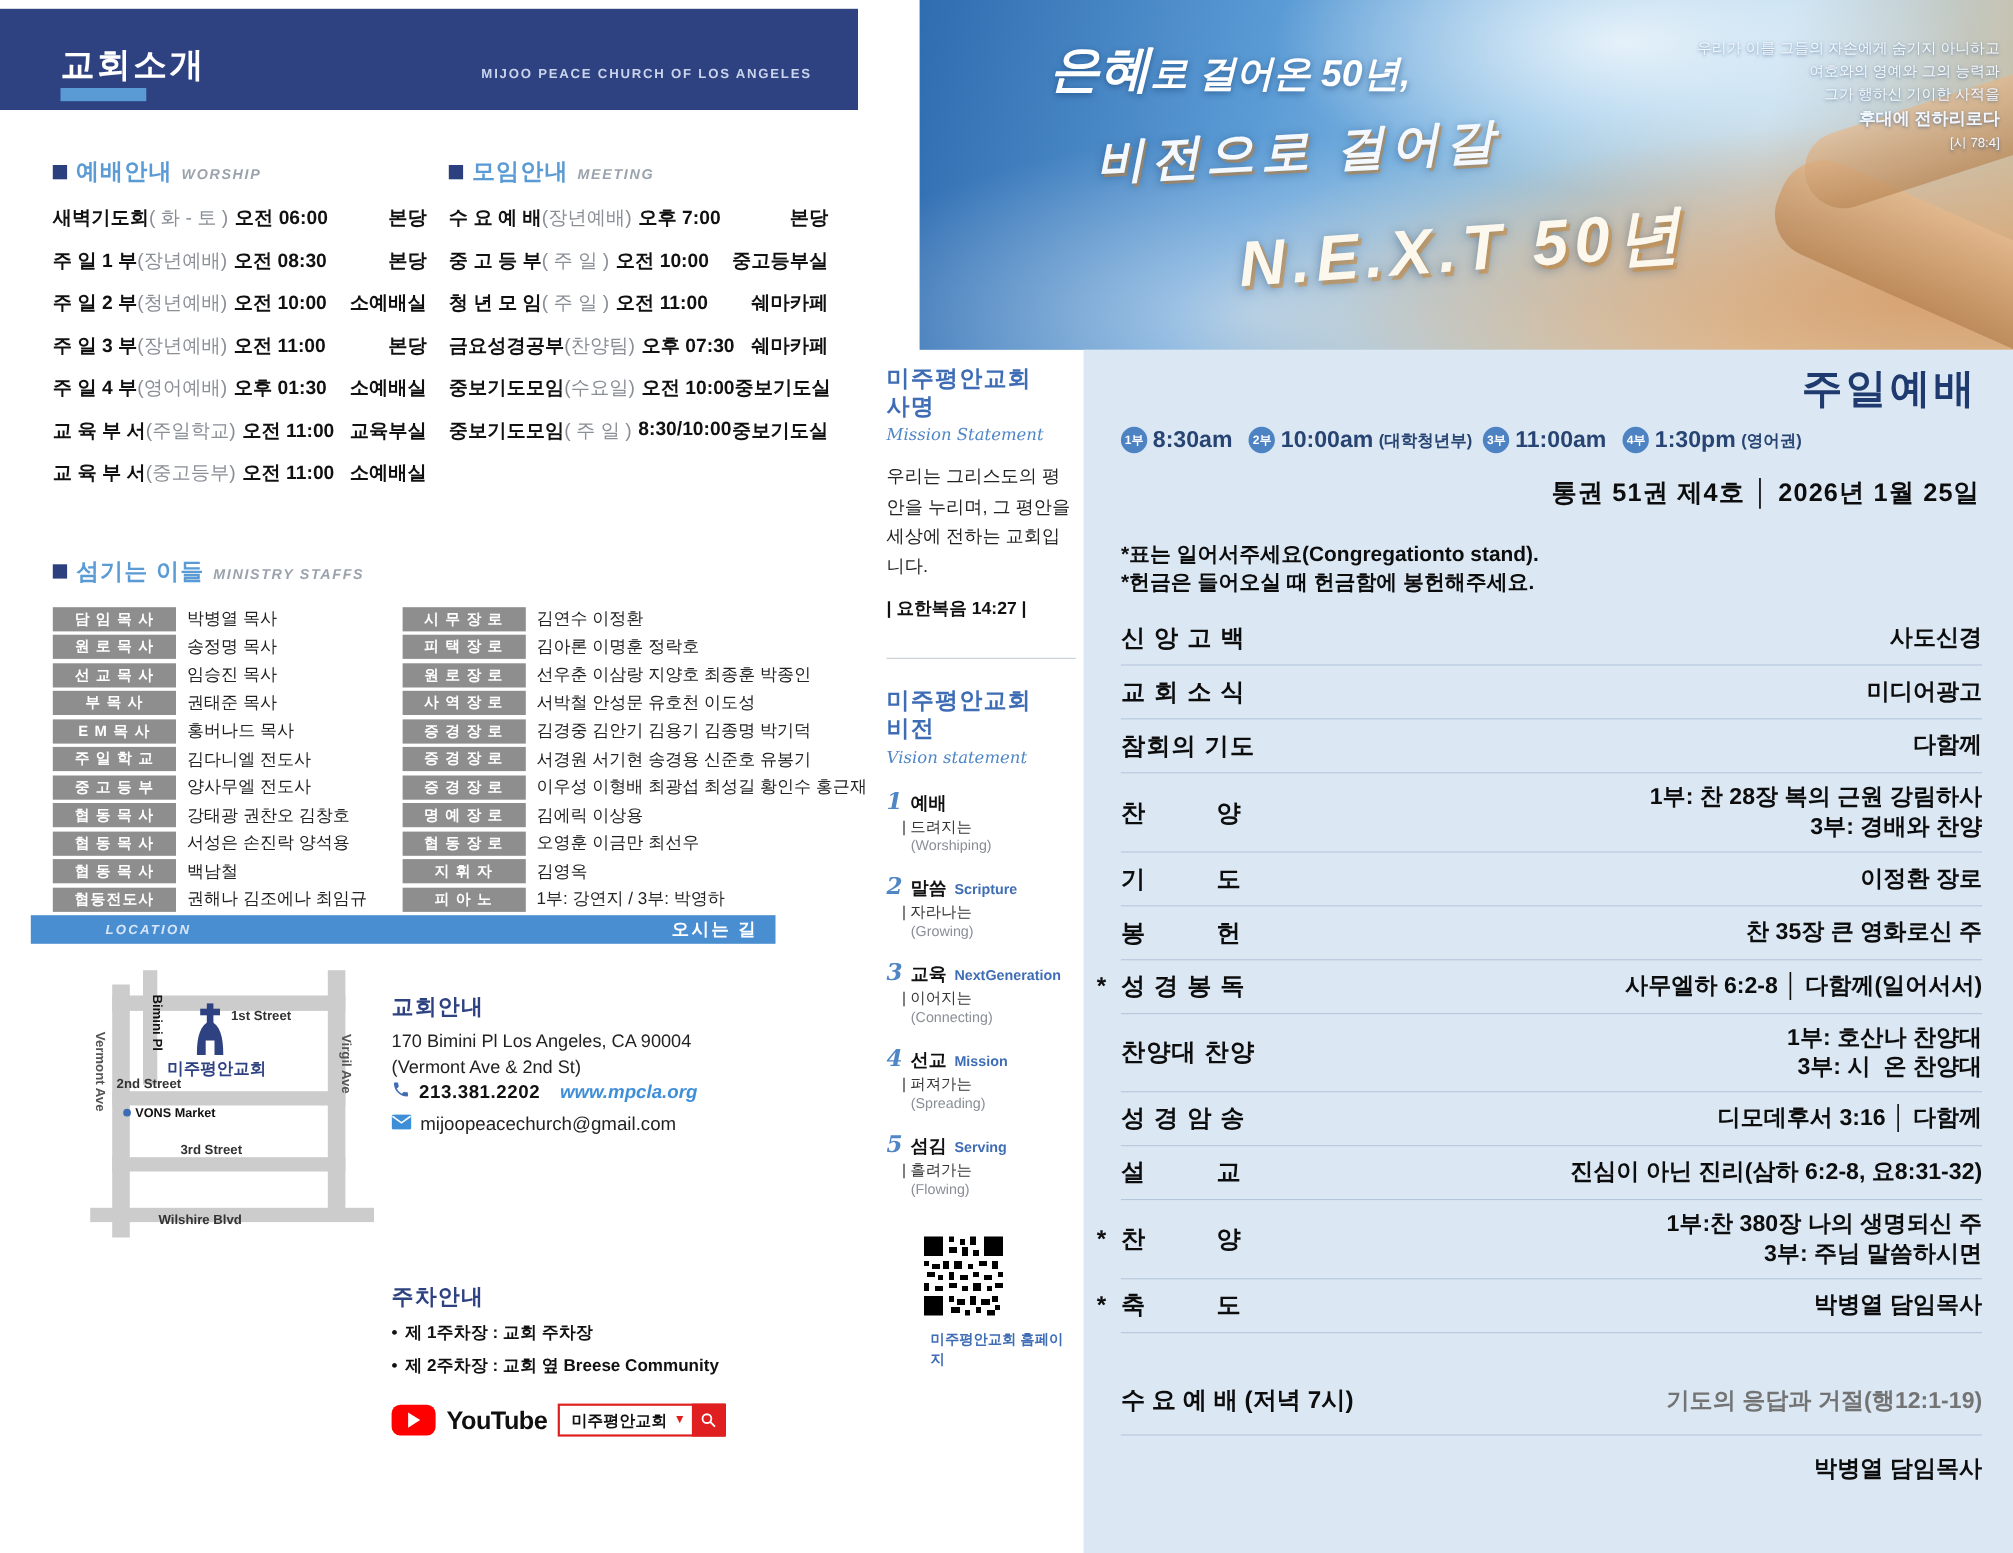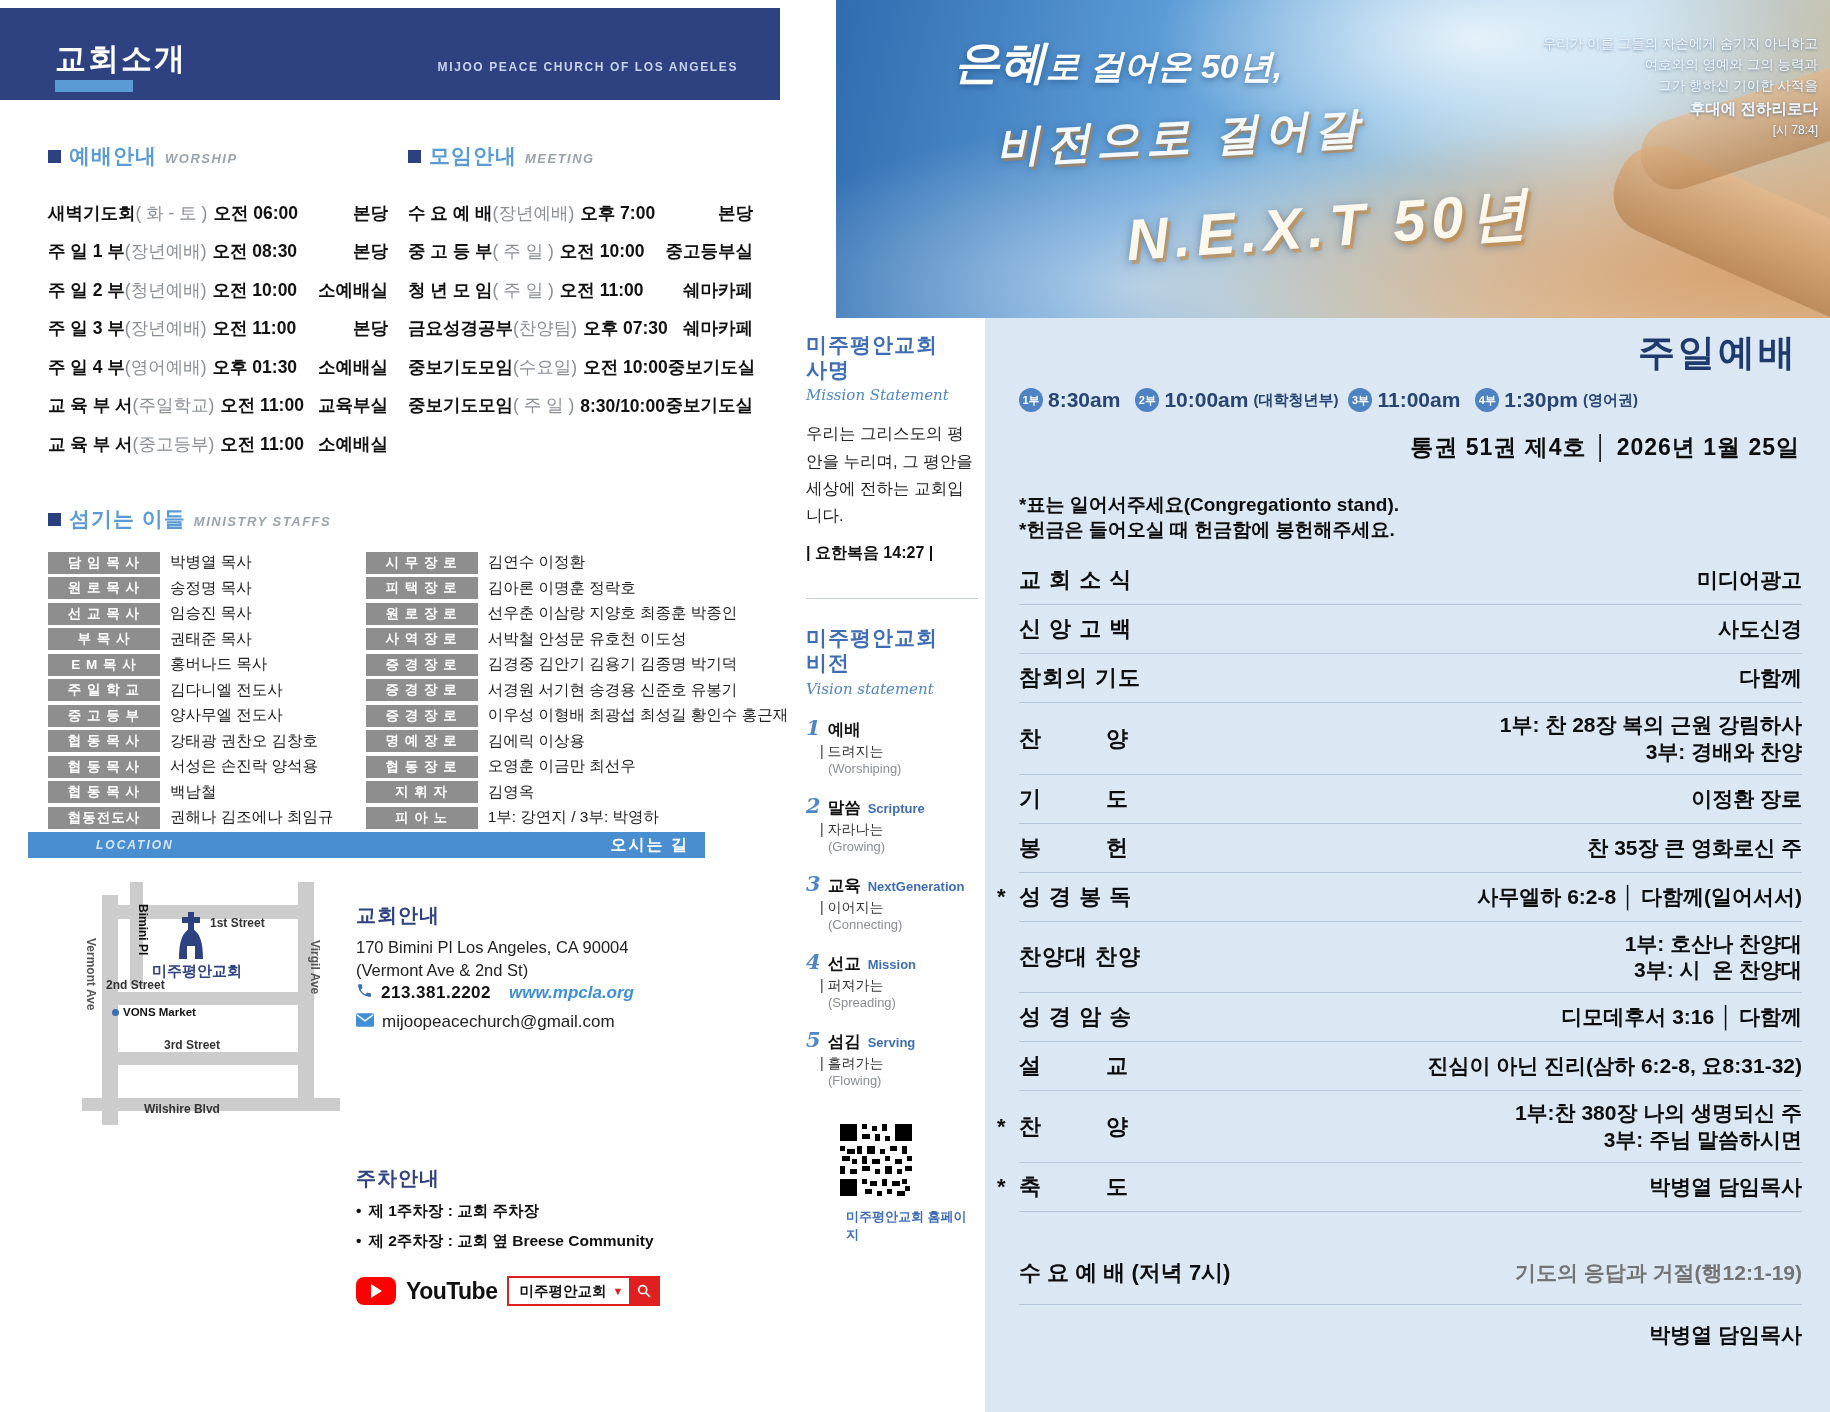--- a/index.html
+++ b/index.html
@@ -13,21 +13,21 @@
   .lp-church-name { position:absolute; right:42px; top:52px; color:#c9d4ec; font-size:12px; letter-spacing:1.6px; font-weight:bold; }
 
   .sec-head { display:flex; align-items:baseline; gap:8px; }
   .sec-sq { width:13px; height:13px; background:#2c3f7e; align-self:center; }
   .sec-kr { color:#5b9bd5; font-size:21px; font-weight:bold; letter-spacing:1px; }
   .sec-en { color:#9aa3ad; font-size:13px; font-style:italic; letter-spacing:1.5px; font-weight:bold; }
 
   .worship-block { position:absolute; left:48px; top:142px; width:340px; }
   .meeting-block { position:absolute; left:408px; top:142px; width:345px; }
   .svc-rows { margin-top:16px; }
-  .svc-row { display:flex; align-items:flex-end; height:38.5px; font-size:17.5px; color:#111; white-space:nowrap; }
+  .svc-row { display:flex; align-items:flex-start; height:38.5px; font-size:17.5px; color:#111; white-space:nowrap; }
   .svc-name { font-weight:bold; }
   .svc-paren { color:#8a8f96; }
   .svc-time { font-weight:bold; margin-left:6px; }
   .svc-place { font-weight:bold; margin-left:auto; }
 
   .staff-block { position:absolute; left:48px; top:505px; width:710px; }
   .staff-cols { display:flex; gap:32px; margin-top:18px; }
   .staff-col { display:flex; flex-direction:column; gap:2px; }
   .staff-col.left { width:300px; }
   .staff-col.right { width:420px; }
@@ -612,28 +612,28 @@
     <div class="issue-line">통권 51권 제4호 │ 2026년 1월 25일</div>
     <div class="stand-notes">
       <div>*표는 일어서주세요(Congregationto stand).</div>
       <div>*헌금은 들어오실 때 헌금함에 봉헌해주세요.</div>
     </div>
     <div class="order-rows">
 
 
         <div class="order-row">
           <span class="o-star"></span>
+          <span class="o-label">신 앙 고 백</span>
+          <span class="o-val">사도신경</span>
+        </div>
+
+        <div class="order-row">
+          <span class="o-star"></span>
           <span class="o-label">교 회 소 식</span>
           <span class="o-val">미디어광고</span>
-        </div>
-
-        <div class="order-row">
-          <span class="o-star"></span>
-          <span class="o-label">신 앙 고 백</span>
-          <span class="o-val">사도신경</span>
         </div>
 
         <div class="order-row">
           <span class="o-star"></span>
           <span class="o-label">참회의 기도</span>
           <span class="o-val">다함께</span>
         </div>
 
         <div class="order-row">
           <span class="o-star"></span>

